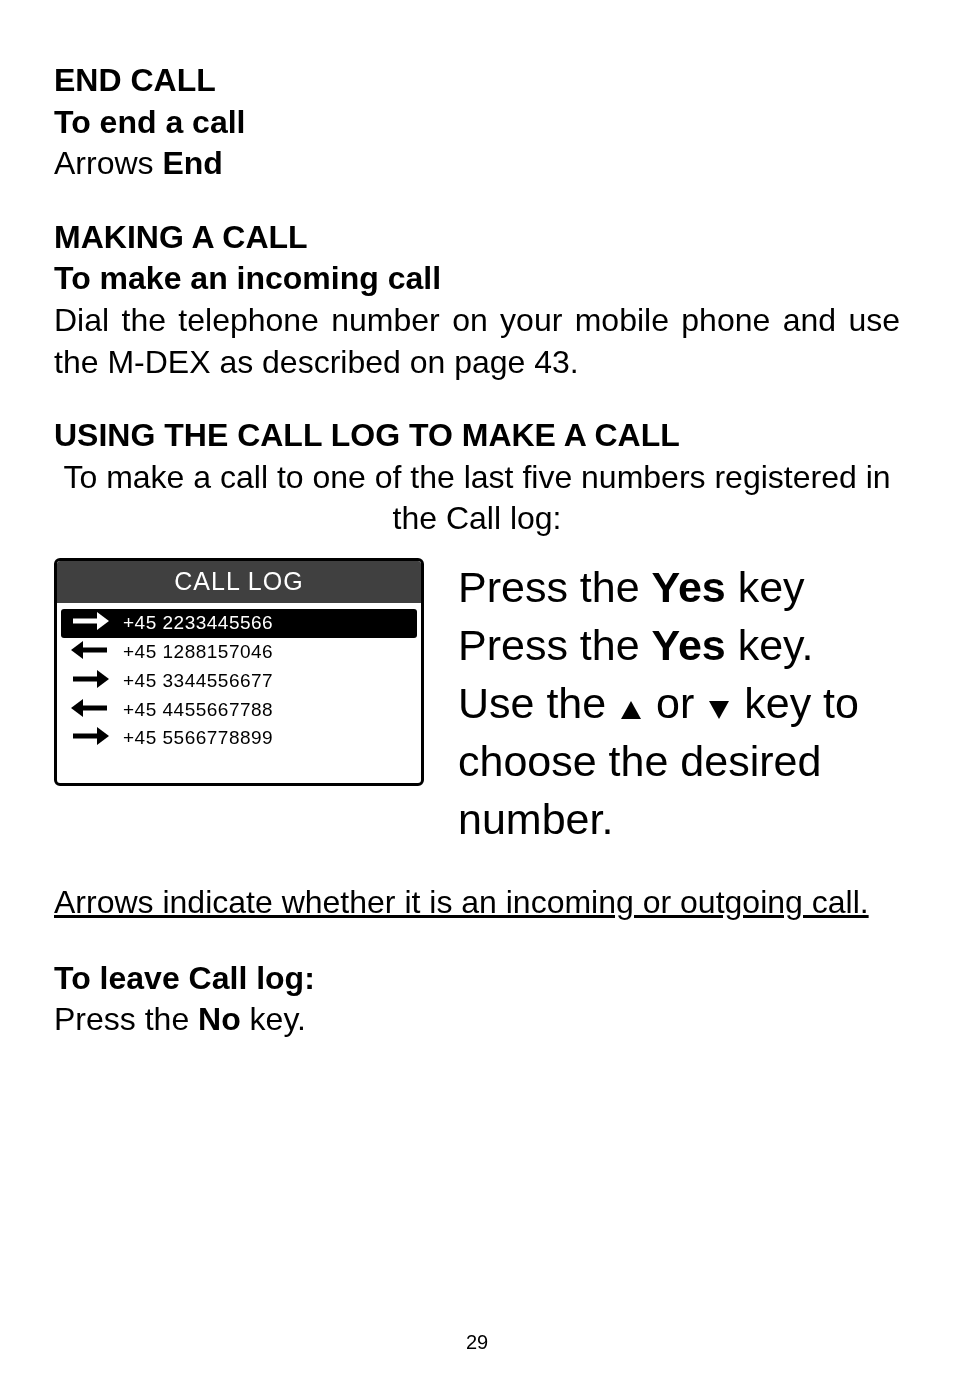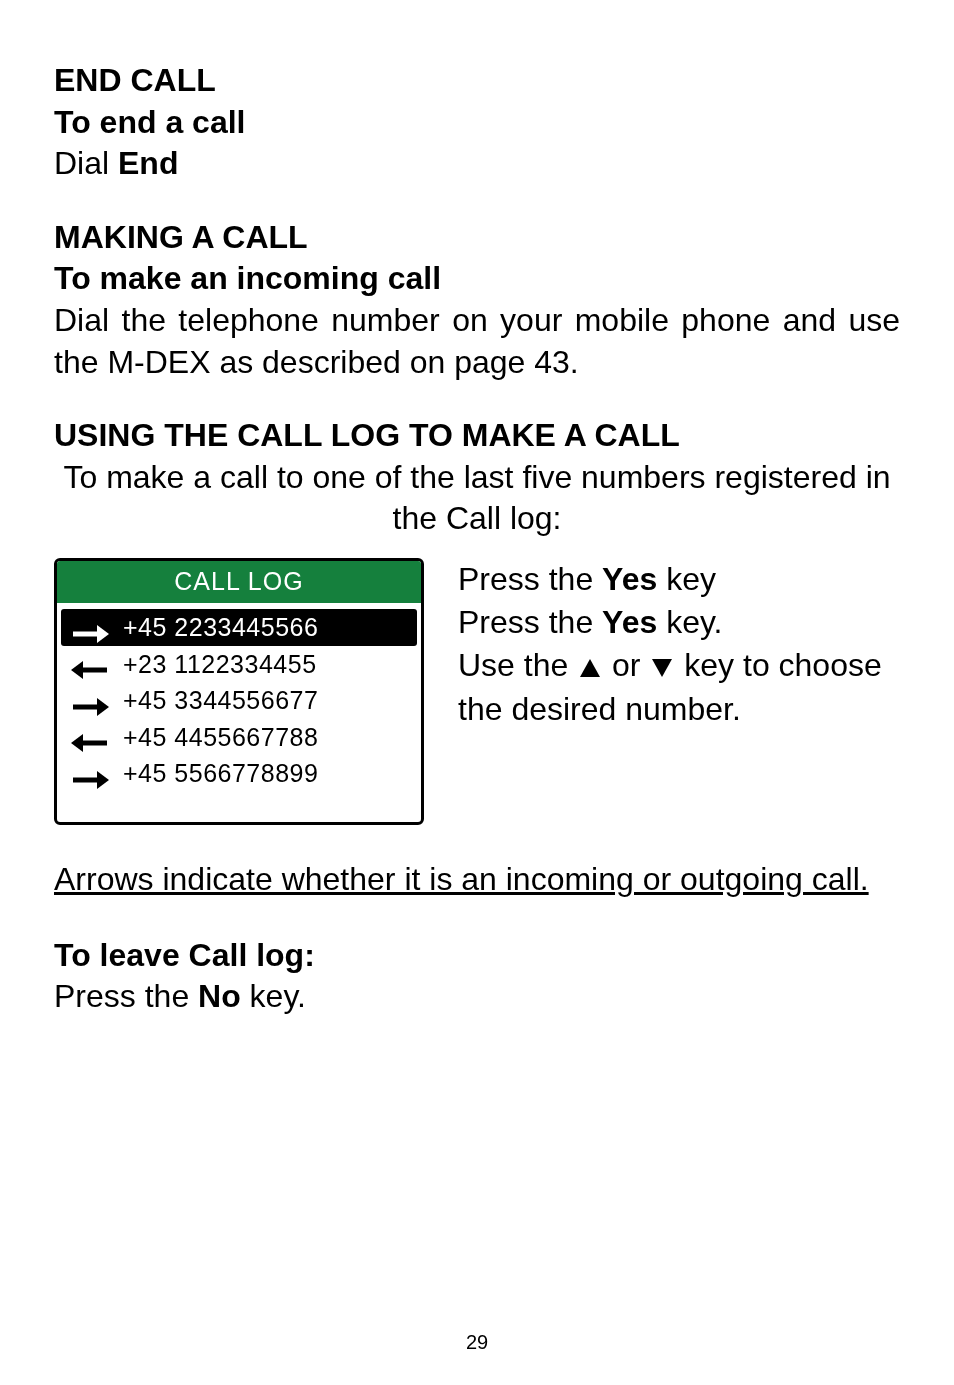--- a/index.html
+++ b/index.html
@@ -21,64 +21,64 @@
   .bold { font-weight: 700; }
   .row-flex { display: flex; align-items: flex-start; gap: 34px; margin-top: 10px; }
   .calllog-box {
     border: 3px solid #000;
     border-radius: 6px;
     width: 370px;
     overflow: hidden;
     background: #fff;
   }
   .calllog-title {
-    background: #15803d;
+    background: #404040;
     color: #fff;
     text-align: center;
     font-size: 25px;
     padding: 4px 0 6px 0;
     letter-spacing: 1px;
     font-weight: 400;
   }
   .calllog-gap { height: 6px; background: #fff; }
   .calllog-list { padding: 0 10px 30px 10px; }
   .calllog-row {
     display: flex;
-    align-items: flex-end;
+    align-items: flex-start;
     gap: 14px;
     padding: 2px 4px;
-    font-size: 25px;
+    font-size: 19px;
   }
   .calllog-row.sel {
     background: #000;
     color: #fff;
     border-radius: 3px;
     margin: 0 -6px;
     padding: 2px 10px;
   }
   .calllog-row .num { letter-spacing: 0.5px; }
   .arrow-svg { flex-shrink: 0; display: block; }
-  .right-col { flex: 1; font-size: 32px; line-height: 1.35; }
+  .right-col { flex: 1; font-size: 43px; line-height: 1.35; }
   .tri-svg { display: inline-block; vertical-align: -2px; margin: 0 2px; }
   .page-num {
     position: absolute;
     bottom: 30px;
     left: 0; right: 0;
     text-align: center;
     font-size: 20px;
   }
 </style>
 </head>
 <body>
 
 <div class="section">
   <div class="h-end">END CALL</div>
   <div class="h-sub">To end a call</div>
   <div class="para">
-    <span>Dial </span><span class="bold">End</span>
+    <span>Arrows </span><span class="bold">End</span>
   </div>
 </div>
 
 <div class="section">
   <div class="h-end">MAKING A CALL</div>
   <div class="h-sub">To make an incoming call</div>
   <div class="para">Dial the telephone number on your mobile phone and use the M-DEX as described on page 43.</div>
 </div>
 
 <div class="section" style="margin-bottom:18px;">
@@ -96,21 +96,21 @@
             <line x1="2" y1="10" x2="30" y2="10" stroke="#fff" stroke-width="5"></line>
             <polygon points="26,1 38,10 26,19" fill="#fff"></polygon>
           </svg>
           <span class="num">+45 2233445566</span>
         </div>
         <div class="calllog-row">
           <svg class="arrow-svg" width="38" height="20">
             <line x1="8" y1="10" x2="36" y2="10" stroke="#000" stroke-width="5"></line>
             <polygon points="12,1 0,10 12,19" fill="#000"></polygon>
           </svg>
-          <span class="num">+23 1122334455</span>
+          <span class="num">+45 1288157046</span>
         </div>
         <div class="calllog-row">
           <svg class="arrow-svg" width="38" height="20">
             <line x1="2" y1="10" x2="30" y2="10" stroke="#000" stroke-width="5"></line>
             <polygon points="26,1 38,10 26,19" fill="#000"></polygon>
           </svg>
           <span class="num">+45 3344556677</span>
         </div>
         <div class="calllog-row">
           <svg class="arrow-svg" width="38" height="20">

